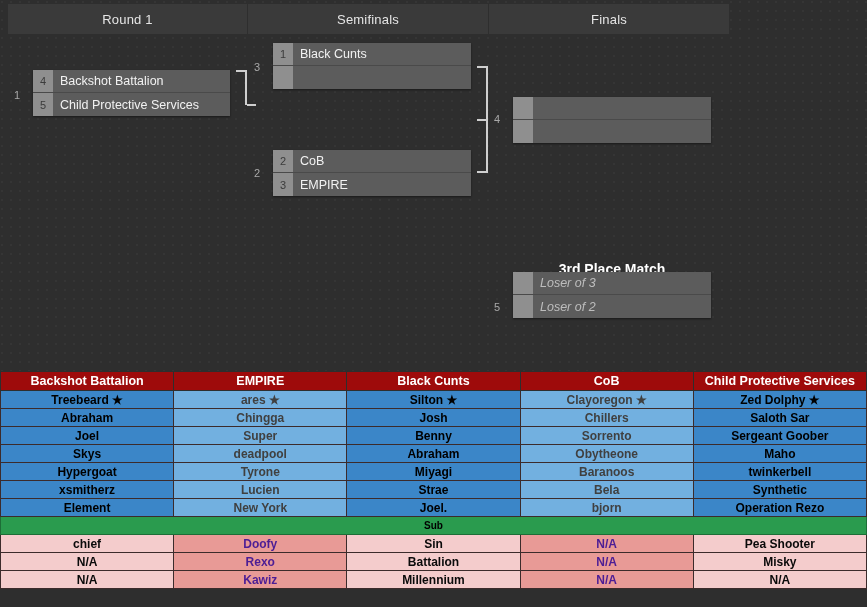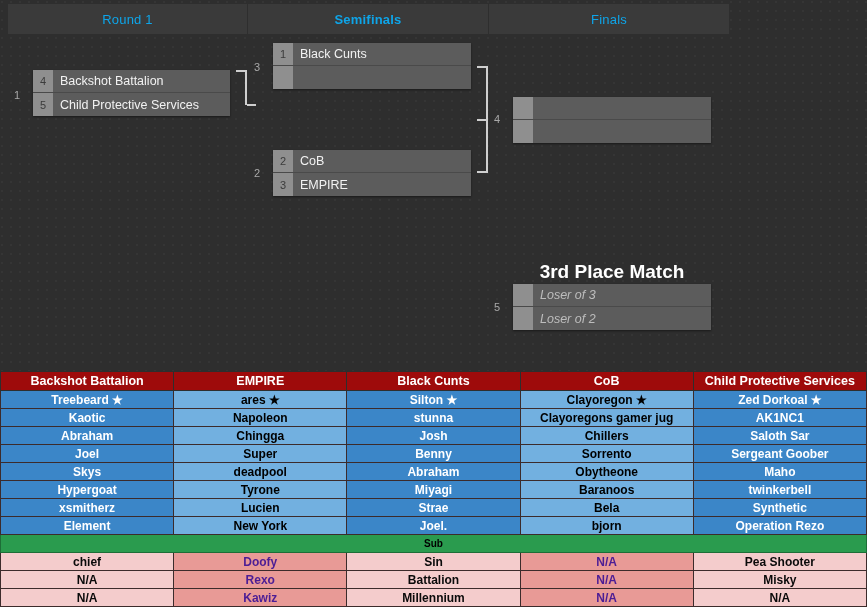--- a/index.html
+++ b/index.html
@@ -43,28 +43,28 @@
     width: 721px;
     height: 30px;
     display: flex;
     background: #3a3a3a;
   }
   .round-header {
     height: 30px;
     display: flex;
     align-items: center;
     justify-content: center;
-    color: #0ea5e9;
+    color: #e5e5e5;
     font-size: 13px;
     letter-spacing: .2px;
     border-right: 1px solid #2e2e2e;
   }
   .round-header:last-child { border-right: none; }
   .rh-1 { width: 240px; }
-  .rh-2 { width: 241px; font-weight: bold; }
+  .rh-2 { width: 241px; }
   .rh-3 { width: 240px; }
 
   
   .match {
     position: absolute;
     background: #5c5c5c;
     box-shadow: 0 1px 2px rgba(0,0,0,.45);
   }
   .slot {
     display: flex;
@@ -97,21 +97,21 @@
     color: #bdbdbd;
     font-style: italic;
   }
   .team.blank { color: transparent; }
 
   
   #match-r1    { left: 33px;  top: 70px;  width: 197px; }
   #match-sf1   { left: 273px; top: 43px;  width: 198px; }
   #match-sf2   { left: 273px; top: 150px; width: 198px; }
   #match-final { left: 513px; top: 97px;  width: 198px; }
-  #match-third { left: 513px; top: 284px; width: 198px; }
+  #match-third { left: 513px; top: 272px; width: 198px; }
 
   
   .conn {
     position: absolute;
     border-color: #cfcfcf;
     border-style: solid;
     border-width: 0;
   }
   
   #conn-r1 {
@@ -143,21 +143,21 @@
   #num-4 { left: 494px; top: 113px; }
   #num-5 { left: 494px; top: 301px; }
 
   .third-title {
     position: absolute;
     left: 513px;
     top: 261px;
     width: 198px;
     text-align: center;
     color: #ffffff;
-    font-size: 19px;
+    font-size: 14px;
     font-weight: bold;
   }
 
   
   .roster {
     position: absolute;
     left: 0;
     top: 371px;
     width: 867px;
     border-collapse: collapse;
@@ -173,22 +173,22 @@
     white-space: nowrap;
     overflow: hidden;
   }
   .roster th {
     background: #9e0b0b;
     color: #ffffff;
     height: 19px;
     font-size: 12.5px;
     border-color: #2e2e2e;
   }
-  td.p-odd  { background: #3b86c8; color: #ffffff; }
-  td.p-even { background: #72b0e0; color: #000000; }
+  td.p-odd  { background: #3b86c8; color: #000000; }
+  td.p-even { background: #72b0e0; color: #404040; }
   td.s-odd  { background: #f4cccc; color: #0a0a0a; }
   td.s-even { background: #e89a96; color: #4c1d95; }
   td.sub-divider {
     background: #2a9b4e;
     color: #000000;
     text-align: center;
     font-size: 10px;
     border-color: #1d6e37;
   }
 </style>
@@ -282,28 +282,21 @@
           <th>CoB</th>
           <th>Child Protective Services</th>
         </tr>
     </thead>
     <tbody id="roster-body">
         <tr>
           <td class="p-odd">Treebeard ★</td>
           <td class="p-even">ares ★</td>
           <td class="p-odd">Silton ★</td>
           <td class="p-even">Clayoregon  ★</td>
-          <td class="p-odd">Zed Dorkoal ★</td>
-        </tr>
-        <tr>
-          <td class="p-odd">Kaotic</td>
-          <td class="p-even">Napoleon</td>
-          <td class="p-odd">stunna</td>
-          <td class="p-even">Clayoregons gamer jug</td>
-          <td class="p-odd">AK1NC1</td>
+          <td class="p-odd">Zed Dolphy ★</td>
         </tr>
         <tr>
           <td class="p-odd">Abraham</td>
           <td class="p-even">Chingga</td>
           <td class="p-odd">Josh</td>
           <td class="p-even">Chillers</td>
           <td class="p-odd">Saloth Sar</td>
         </tr>
         <tr>
           <td class="p-odd">Joel</td>

